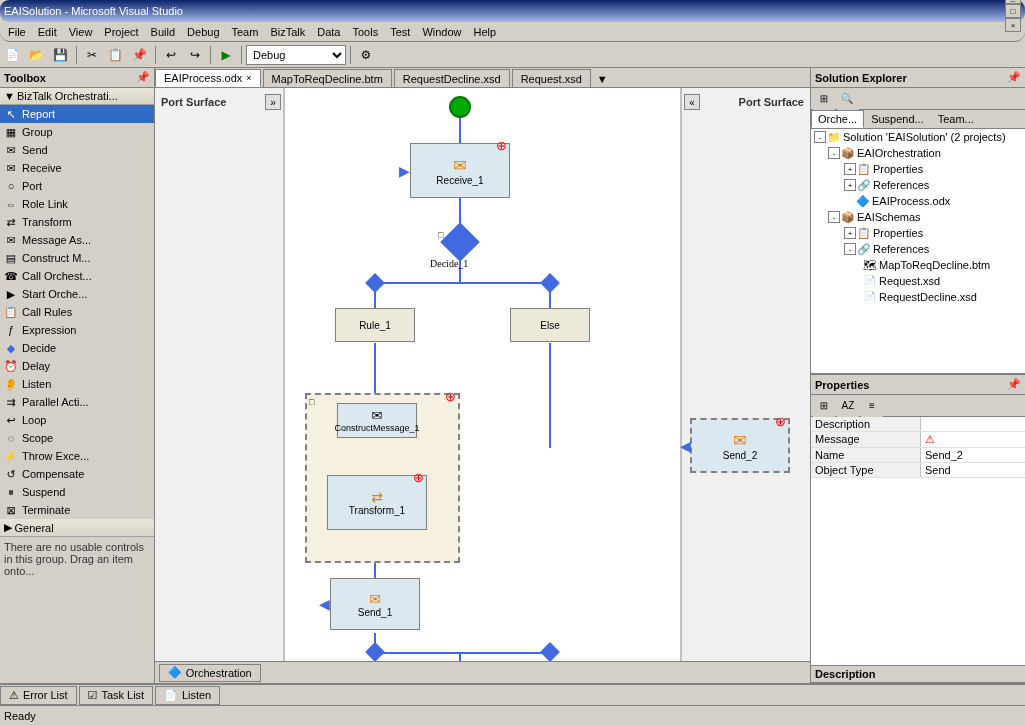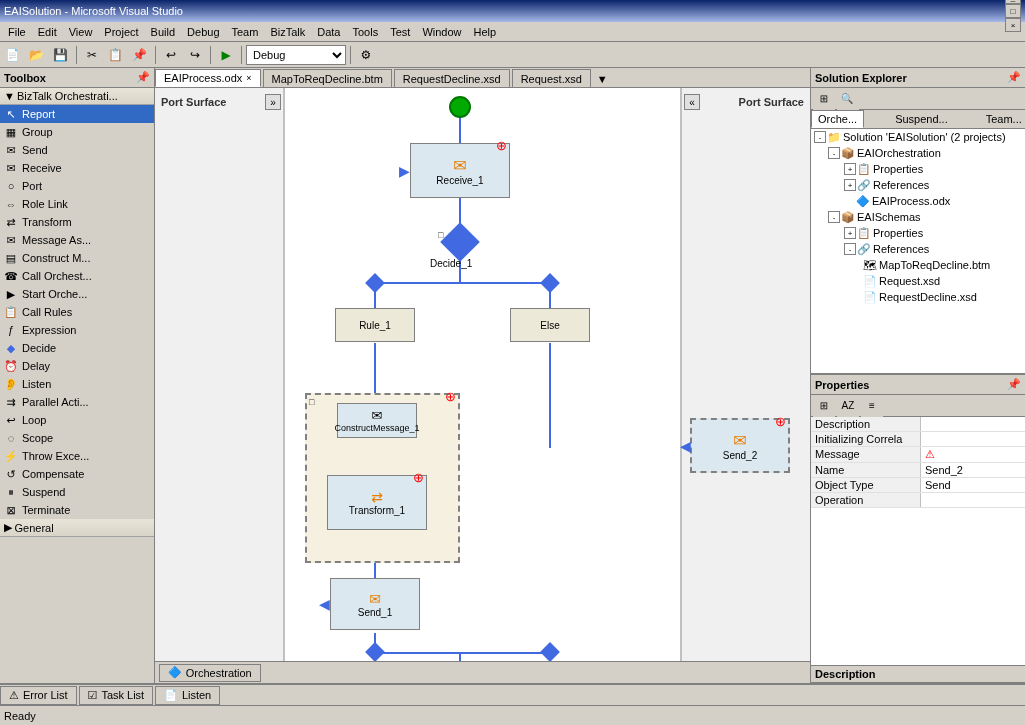--- a/index.html
+++ b/index.html
@@ -1,23 +1,23 @@
 <!DOCTYPE html>
 <html><head>
   <meta charset="utf-8">
   <style>
     * { margin: 0; padding: 0; box-sizing: border-box; }
     body { font-family: 'Segoe UI', Tahoma, sans-serif; font-size: 11px; background: #d4d0c8; overflow: hidden; width: 1025px; height: 725px; }
 
     
-    #title-bar { background: linear-gradient(to bottom, #0a246a, #a6b8e8); color: white; height: 22px; display: flex; align-items: center; padding: 0 4px; justify-content: space-between; }
+    #title-bar { background: linear-gradient(to bottom, #0a246a, #a6b8e8); color: white; height: 22px; display: flex; align-items: center; padding: 0 4px; justify-content: space-between; border-radius: 9px; }
     .tb-btn { width: 16px; height: 14px; background: #d4d0c8; border: 1px solid #808080; font-size: 8px; display: flex; align-items: center; justify-content: center; cursor: pointer; color: black; }
 
     
-    #menu-bar { background: #d4d0c8; height: 20px; display: flex; align-items: center; border-bottom: 1px solid #808080; padding: 0 2px; }
+    #menu-bar { background: #d4d0c8; height: 20px; display: flex; align-items: center; border-bottom: 1px solid #808080; padding: 0 2px; border-radius: 10px; }
     .menu-item { padding: 2px 6px; font-size: 11px; cursor: pointer; }
 
     
     #toolbar { background: #d4d0c8; height: 26px; display: flex; align-items: center; border-bottom: 1px solid #808080; padding: 0 2px; gap: 2px; }
     .tb-separator { width: 1px; height: 18px; background: #808080; margin: 0 2px; }
     .tb-icon { width: 22px; height: 22px; background: #d4d0c8; border: 1px solid transparent; display: flex; align-items: center; justify-content: center; cursor: pointer; font-size: 12px; }
     .debug-select { height: 20px; font-size: 11px; background: white; border: 1px solid #808080; padding: 0 2px; width: 100px; }
 
     
     #main-layout { display: flex; height: calc(725px - 22px - 20px - 26px - 22px - 20px); }
@@ -52,21 +52,21 @@
     #orchestration-canvas { position: absolute; left: 130px; right: 130px; top: 0; bottom: 0; background: white; overflow: auto; }
     .canvas-inner { position: relative; width: 100%; height: 650px; }
     #se-header { background: #d4d0c8; padding: 2px 4px; font-size: 11px; font-weight: bold; border-bottom: 1px solid #808080; height: 20px; display: flex; justify-content: space-between; align-items: center; }
     #se-toolbar { display: flex; align-items: center; padding: 1px 2px; border-bottom: 1px solid #808080; height: 22px; gap: 2px; }
     #se-tree { flex: 1; overflow-y: auto; background: white; font-size: 11px; }
     .tree-item { display: flex; align-items: center; padding: 1px 0; cursor: pointer; white-space: nowrap; }
     .tree-expand { width: 12px; height: 12px; border: 1px solid #808080; background: white; display: inline-flex; align-items: center; justify-content: center; font-size: 8px; cursor: pointer; margin: 0 1px; flex-shrink: 0; }
     .tree-icon { width: 14px; height: 14px; margin-right: 2px; flex-shrink: 0; display: inline-flex; align-items: center; justify-content: center; font-size: 11px; }
 
     
-    #se-tabs { display: flex; border-bottom: 1px solid #808080; background: #d4d0c8; gap: 24px; }
+    #se-tabs { display: flex; border-bottom: 1px solid #808080; background: #d4d0c8; }
     .se-tab { padding: 2px 6px; font-size: 11px; cursor: pointer; border: 1px solid transparent; }
     .se-tab.active { background: white; border: 1px solid #808080; border-bottom: 1px solid white; }
     #props-header { background: #d4d0c8; padding: 2px 4px; font-size: 11px; font-weight: bold; border-bottom: 1px solid #808080; height: 20px; display: flex; justify-content: space-between; align-items: center; }
     #props-select { width: 100%; height: 20px; font-size: 11px; border: 1px solid #808080; background: white; margin: 2px 0; }
     #props-toolbar { display: flex; align-items: center; padding: 1px 2px; border-bottom: 1px solid #808080; height: 22px; gap: 2px; }
     #props-grid { flex: 1; overflow-y: auto; background: white; }
     .props-row { display: flex; border-bottom: 1px solid #e0e0e0; }
     .props-name { width: 110px; padding: 1px 4px; background: #f0f0f0; border-right: 1px solid #c0c0c0; font-size: 11px; flex-shrink: 0; }
     .props-value { flex: 1; padding: 1px 4px; font-size: 11px; }
     #props-desc-header { background: #d4d0c8; padding: 2px 4px; font-size: 11px; font-weight: bold; border-top: 1px solid #808080; border-bottom: 1px solid #808080; }
@@ -243,20 +243,21 @@
         </div>
         <div class="toolbox-item">
           <span class="ti-icon">⊠</span>
           <span>Terminate</span>
         </div>
       </div>
       <div class="toolbox-section-header">
         <span>▶</span>
         <span>General</span>
       </div>
+      <div id="toolbox-general">There are no usable controls in this group. Drag an item onto...</div>
     </div>
   </div>
 
   <div id="center-panel">
 
     <div id="tabs-bar">
       <div class="tab active">
         <span>EAIProcess.odx</span>
         <span class="tab-close">×</span>
       </div>
@@ -329,21 +330,21 @@
 
           <div style="position:absolute; left:125px; top:55px; width:100px; height:55px; background:#dce8f0; border:1px solid #808080; display:flex; flex-direction:column; align-items:center; justify-content:center; font-size:10px;">
             <span style="position:absolute;top:-6px;right:2px;color:red;font-size:13px;">⊕</span>
             <span style="position:absolute;left:-12px;color:#4169e1;font-size:14px;">▶</span>
             <span style="font-size:16px;color:#e67e00;">✉</span>
             <span>Receive_1</span>
           </div>
 
           <div style="position:absolute; left:161px; top:140px; width:28px; height:28px; background:#4169e1; transform:rotate(45deg);"></div>
 
-          <div style="position:absolute; left:145px; top:170px; font-size:10px;">Decide_1</div>
+          <div style="position:absolute; left:145px; top:170px; font-size:10px;font-family:Liberation Serif, serif;">Decide_1</div>
 
           <div style="position:absolute; left:153px; top:142px; font-size:9px; color:#333;">□</div>
 
           <div style="position:absolute; left:50px; top:220px; width:80px; height:34px; background:#ece9d8; border:1px solid #808080; display:flex; align-items:center; justify-content:center; font-size:10px;">
             <span>Rule_1</span>
           </div>
 
           <div style="position:absolute; left:225px; top:220px; width:80px; height:34px; background:#ece9d8; border:1px solid #808080; display:flex; align-items:center; justify-content:center; font-size:10px;">
             <span>Else</span>
           </div>
@@ -473,38 +474,30 @@
         <div class="tb-icon" style="font-size:10px;">⊞</div>
         <div class="tb-icon" style="font-size:10px;">AZ</div>
         <div class="tb-icon" style="font-size:10px;">≡</div>
       </div>
       <div id="props-grid">
         <div class="props-row">
           <div class="props-name">Description</div>
           <div class="props-value"></div>
         </div>
         <div class="props-row">
-          <div class="props-name">Initializing Correla</div>
-          <div class="props-value"></div>
-        </div>
-        <div class="props-row">
           <div class="props-name">Message</div>
           <div class="props-value" style="color:red;">⚠</div>
         </div>
         <div class="props-row">
           <div class="props-name">Name</div>
           <div class="props-value">Send_2</div>
         </div>
         <div class="props-row">
           <div class="props-name">Object Type</div>
           <div class="props-value">Send</div>
-        </div>
-        <div class="props-row">
-          <div class="props-name">Operation</div>
-          <div class="props-value"></div>
         </div>
       </div>
       <div id="props-desc-header">Description</div>
     </div>
   </div>
 </div>
 
 <div id="bottom-tabs">
   <div class="bottom-tab">
     <span>⚠</span>

